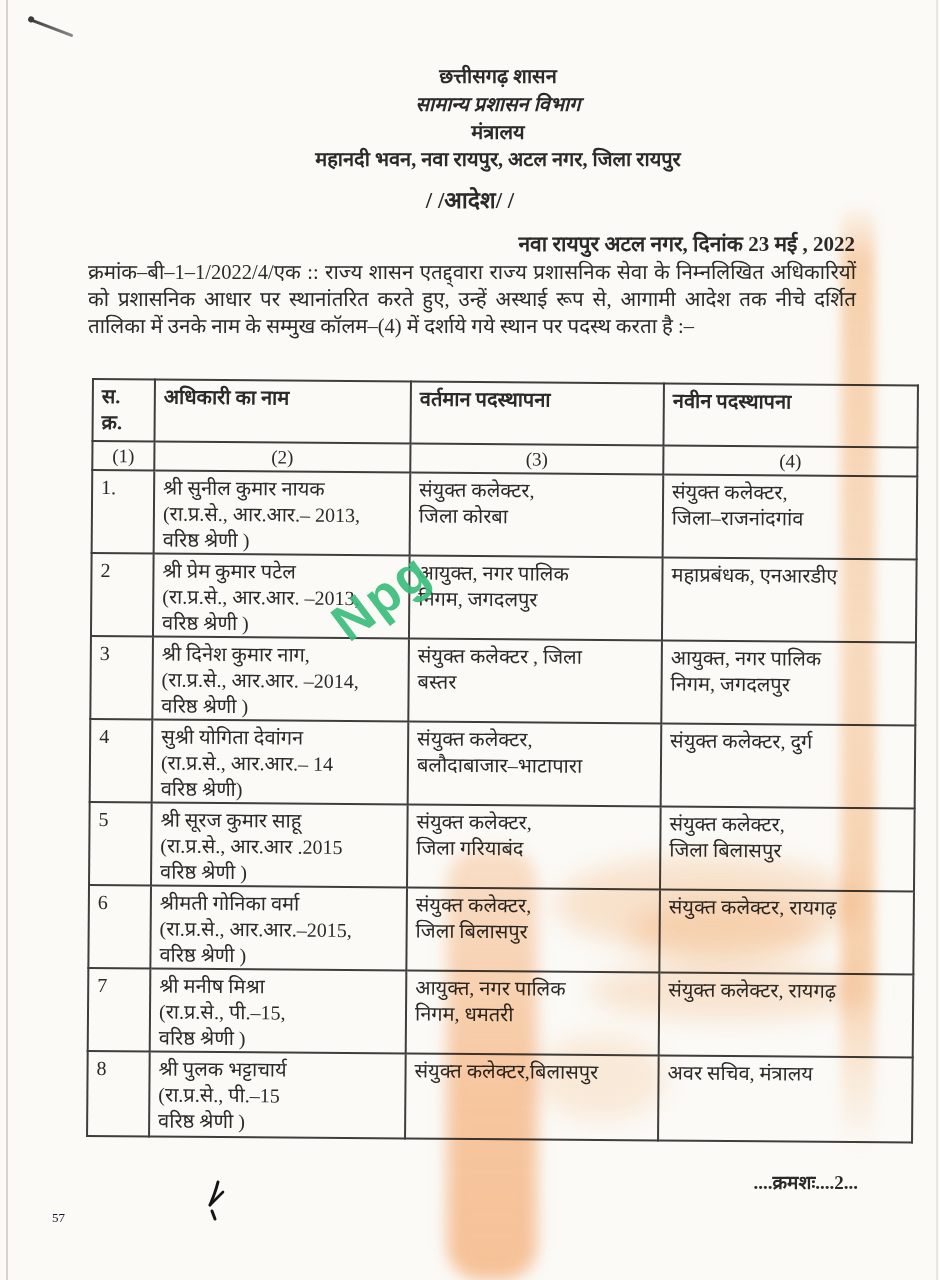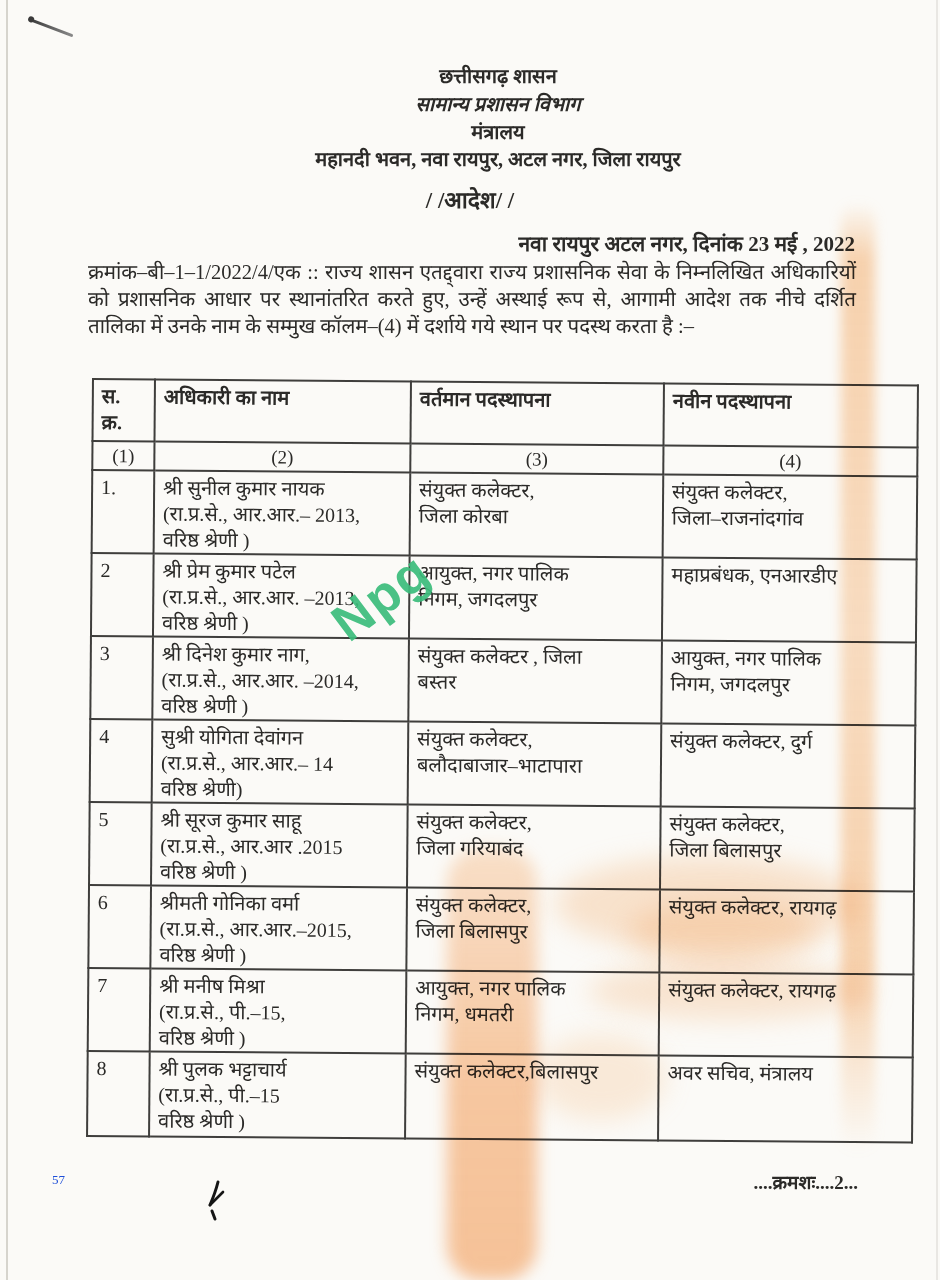--- a/index.html
+++ b/index.html
@@ -81,21 +81,21 @@
     left:447px;top:848px;width:90px;height:432px;
     background:linear-gradient(to bottom,rgba(246,166,94,.30) 0%,rgba(245,150,75,.5) 55%,rgba(245,150,75,.55) 100%);
     border-radius:34px;filter:blur(8px);
   }
   .s-b1{left:555px;top:856px;width:305px;height:96px;background:rgba(246,176,110,.30);border-radius:50%;filter:blur(13px);}
   .s-b2{left:588px;top:962px;width:282px;height:58px;background:rgba(246,176,110,.28);border-radius:50%;filter:blur(13px);}
   .s-b3{left:628px;top:900px;width:190px;height:64px;background:rgba(246,176,110,.26);border-radius:50%;filter:blur(13px);}
   .s-b4{left:536px;top:1035px;width:130px;height:85px;background:rgba(246,176,110,.22);border-radius:50%;filter:blur(13px);}
 
   .continuation{position:absolute;top:1146px;right:82px;font-weight:bold;font-size:19px;margin-top:23px;}
-  .pagenum{position:absolute;left:52px;top:1172px;font-size:13px;color:#1d4ed8;}
+  .pagenum{position:absolute;left:52px;top:1210px;font-size:13px;color:#0f172a;}
   .penmark{position:absolute;left:202px;top:1180px;z-index:4;}
 </style>
 </head>
 <body>
 
 <div class="page">
 
   <div class="edge-left"></div>
   <div class="edge-right"></div>
   <div class="scratch"></div>

